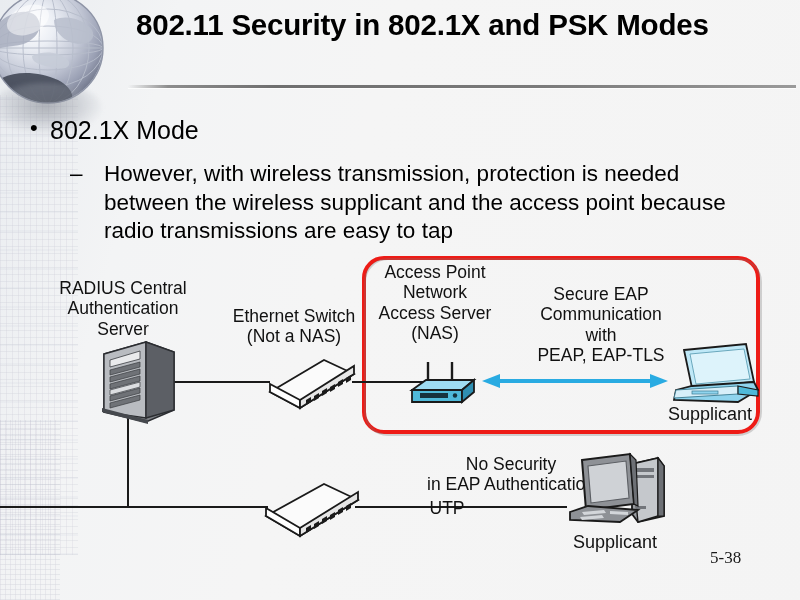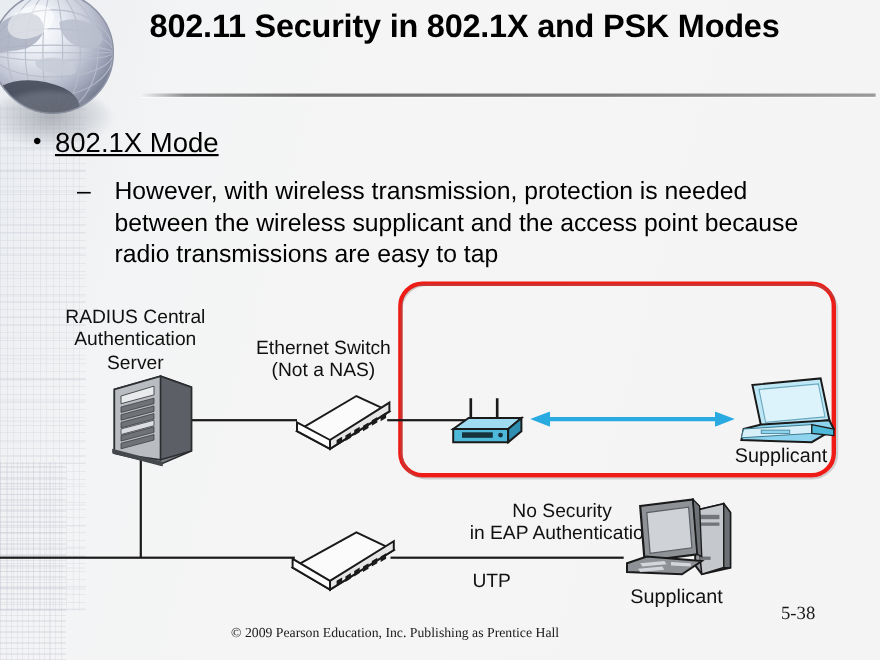--- a/index.html
+++ b/index.html
@@ -79,21 +79,20 @@
     box-shadow: 0 1px 0 rgba(255,255,255,.7);
   }
 
   
   .bullet1 {
     position: absolute;
     left: 30px; top: 115px;
     font-size: 25px;
     line-height: 1.2;
     white-space: nowrap;
-    text-decoration: underline;
   }
   .bullet1 .dot {
     display: inline-block;
     width: 20px;
     font-size: 22px;
     vertical-align: top;
   }
   .bullet2 {
     position: absolute;
     left: 70px; top: 160px;
@@ -249,29 +248,37 @@
 
     <div class="wire" style="left:127px; top:131px; width:2px; height:126px;"></div>
 
     <div class="lbl" style="left:206px; top:56px; width:176px;">Ethernet Switch
 (Not a NAS)</div>
 
     <div class="lbl" style="left:28px; top:28px; width:190px;">RADIUS Central
 Authentication
 Server</div>
 
-
+    <div class="lbl" style="left:362px; top:12px; width:146px;">Access Point
+Network
+Access Server
+(NAS)</div>
+
+    <div class="lbl" style="left:508px; top:34px; width:186px;">Secure EAP
+Communication
+with
+PEAP, EAP-TLS</div>
 
     <div class="lbl" style="left:652px; top:154px; width:116px; font-size:18px;">Supplicant</div>
 
 
     <div class="lbl" style="left:388px; top:204px; width:246px;">No Security
 in EAP Authentication</div>
 
-    <div class="lbl" style="left:404px; top:268px; width:86px;text-align:center;">UTP</div>
+    <div class="lbl" style="left:404px; top:248px; width:86px;text-align:center;">UTP</div>
 
     <div class="lbl" style="left:550px; top:282px; width:130px; font-size:18px;">Supplicant</div>
 
     <div class="dev" style="left:96px; top:88px;">
       <svg width="84" height="86" viewBox="0 0 84 86">
         <polygon points="8,16 50,4 78,14 78,72 50,84 8,74" fill="#7e8186" stroke="#2b2d31" stroke-width="1.6"></polygon>
         <polygon points="8,16 50,4 50,80 8,74" fill="#b9bcc1" stroke="#2b2d31" stroke-width="1.4"></polygon>
         <polygon points="50,4 78,14 78,72 50,80" fill="#5c5f65" stroke="#2b2d31" stroke-width="1.4"></polygon>
         <g fill="#e9eaec" stroke="#3a3c41" stroke-width="0.8">
           <polygon points="14,22 44,13 44,21 14,29"></polygon>
@@ -371,16 +378,15 @@
         <g fill="#d3d6da">
           <polygon points="18,62 40,60 42,63 20,65"></polygon>
           <polygon points="46,61 64,62 64,65 46,64"></polygon>
           <polygon points="16,67 38,65 40,68 18,70"></polygon>
         </g>
       </svg>
     </div>
 
   </div>
 
-  <div class="copyright">© 2009 Pearson Education, Inc.  Publishing as Prentice Hall</div>
   <div class="pageno">5-38</div>
 
 </div>
 
 </body></html>

